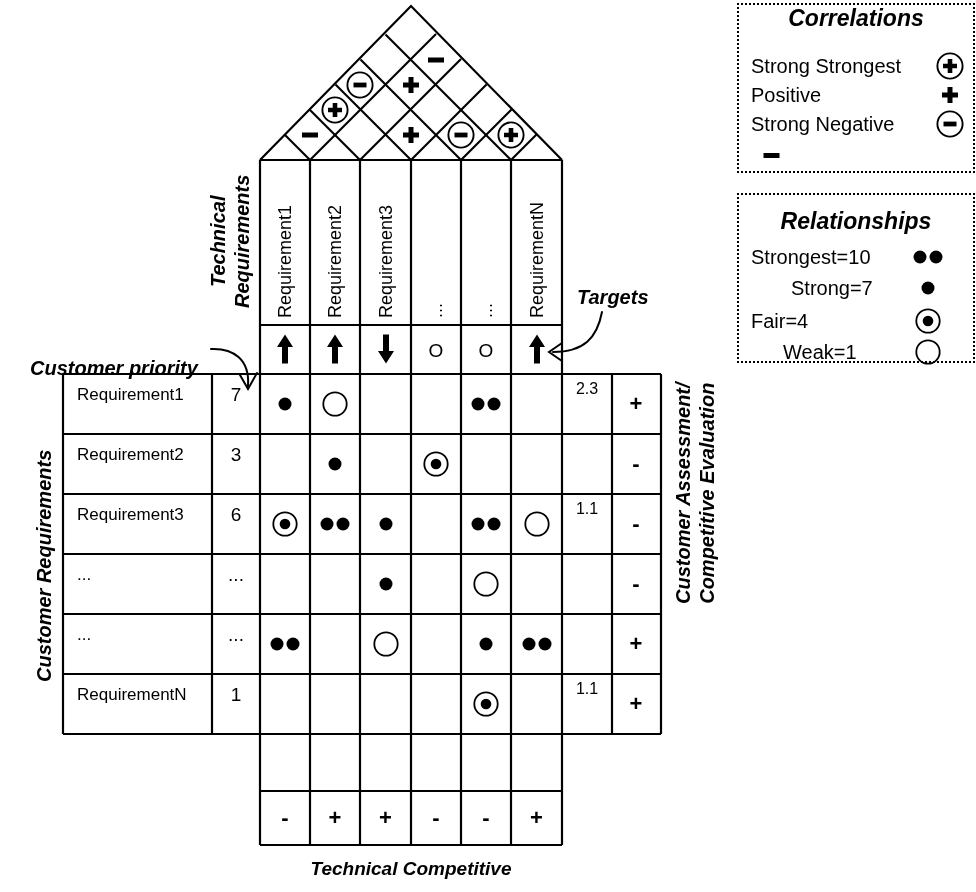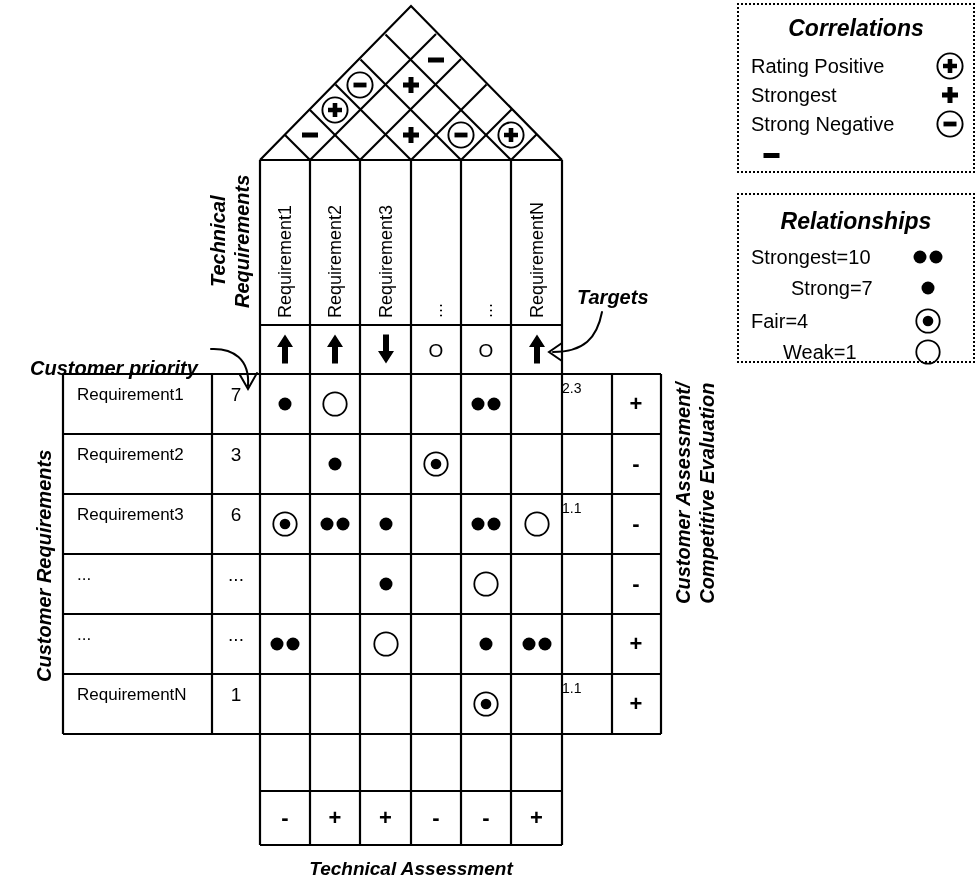--- a/index.html
+++ b/index.html
@@ -7,21 +7,21 @@
          font-family:"Liberation Sans",sans-serif;color:#000;overflow:hidden}
   .abs{position:absolute}
   .lbl{font-weight:700;font-style:italic}
   .rot{transform:rotate(-90deg);transform-origin:0 0;white-space:nowrap}
   .sym{position:absolute;transform:translate(-50%,-50%);display:flex;
        align-items:center;justify-content:center;line-height:0}
   .hdr{position:absolute;transform:rotate(-90deg);transform-origin:0 0;
        white-space:nowrap;font-size:18px;line-height:20px}
   .rowname{position:absolute;font-size:17px;white-space:nowrap}
   .prio{position:absolute;font-size:19px;text-align:center}
-  .aval{position:absolute;font-size:14px;text-align:left}
+  .aval{position:absolute;font-size:16px;text-align:center}
   .sign{font-size:22px;font-weight:700;line-height:1}
   .osym{font-size:19px;line-height:1}
   .legend{position:absolute;border:2.5px dotted #000;background:#fff;box-sizing:border-box}
   .legend .title{text-align:center;font-weight:700;font-style:italic;font-size:23px}
   .legend .item{position:absolute;left:12px;right:2px;height:30px;display:flex;align-items:center}
   .legend .item .ilabel{flex:1;font-size:20px}
   .icon-slot{display:flex;align-items:center;justify-content:center;width:40px;line-height:0}
   .corr .icon-slot{margin-right:1px}
   .rel  .icon-slot{margin-right:23px}
   #importance-label{text-align:right;font-size:19px;line-height:27px}
@@ -88,36 +88,36 @@
   <div class="abs lbl" style="left:577px;top:286px;font-size:20px">Targets</div>
 
   <div class="abs rot lbl" style="left:33px;top:682px;font-size:20px;line-height:22px">Customer Requirements</div>
 
   <div class="abs rot lbl twoline" style="left:671px;top:604px">
     <div>Customer Assessment/</div>
     <div>Competitive Evaluation</div>
   </div>
 
 
-  <div class="abs lbl" style="left:260px;top:858px;width:302px;text-align:center;font-size:19px">Technical Assessment</div>
+  <div class="abs lbl" style="left:260px;top:858px;width:302px;text-align:center;font-size:19px">Technical Competitive</div>
 
   <div class="legend corr" style="left:737px;top:3px;width:238px;height:170px">
-    <div class="title" style="margin-top:10px">Correlations</div>
+    <div class="title" style="">Correlations</div>
     <div id="corr-items">
         <div class="item" style="top: 46px;">
-          <span class="ilabel">Rating Positive</span>
+          <span class="ilabel">Strong Strongest</span>
           <span class="icon-slot">
             <svg width="28" height="28" viewBox="0 0 28 28">
               <circle cx="14" cy="14" r="12.6" fill="none" stroke="#000" stroke-width="1.9"></circle>
               <path d="M11.7,7 h4.6 v4.7 h4.7 v4.6 h-4.7 v4.7 h-4.6 v-4.7 h-4.7 v-4.6 h4.7 Z" fill="#000"></path>
             </svg>
           </span>
         </div>
         <div class="item" style="top: 75px;">
-          <span class="ilabel">Strongest</span>
+          <span class="ilabel">Positive</span>
           <span class="icon-slot">
             <svg width="18" height="18" viewBox="0 0 18 18">
               <path d="M6.5,1 h5 v5.5 h5.5 v5 h-5.5 v5.5 h-5 v-5.5 h-5.5 v-5 h5.5 Z" fill="#000"></path>
             </svg>
           </span>
         </div>
         <div class="item" style="top: 104px; gap: 20px;">
           <span class="ilabel">Strong Negative</span>
           <span class="icon-slot">
             <svg width="28" height="28" viewBox="0 0 28 28">

